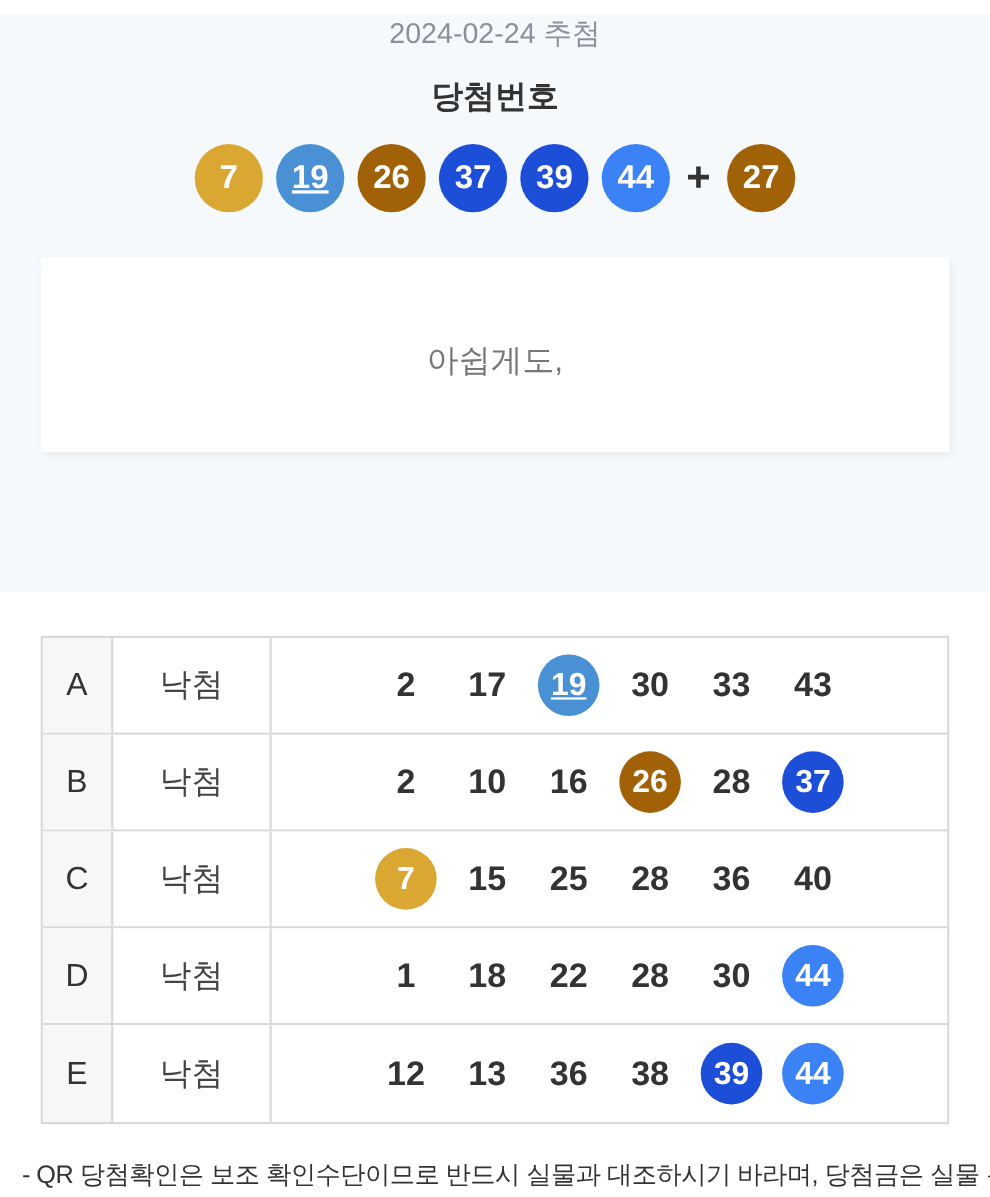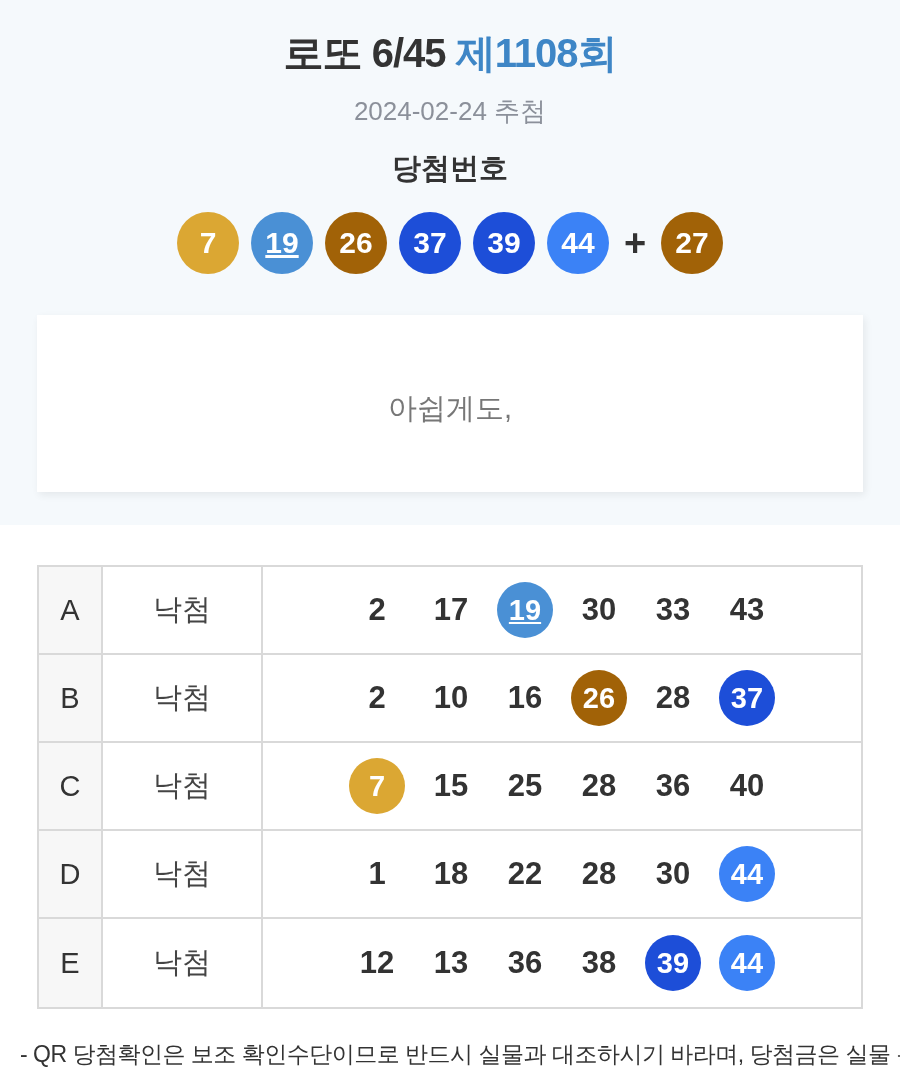--- a/index.html
+++ b/index.html
@@ -101,21 +101,21 @@
   .t-row:last-child { border-bottom: none; }
   .t-label {
     width: 64px;
     background: #f7f7f7;
     border-right: 2px solid #d9d9d9;
     display: flex; align-items: center; justify-content: center;
     font-size: 29px;
     color: #333;
   }
   .t-status {
-    width: 160px;
+    width: 144px;
     border-right: 2px solid #d9d9d9;
     display: flex; align-items: center; justify-content: center;
     font-size: 29px;
     color: #444;
   }
   .t-nums {
     flex: 1;
     display: flex;
     align-items: center;
     justify-content: center;
@@ -147,21 +147,20 @@
     overflow: hidden;
   }
 </style>
 </head>
 <body>
 
 <div class="page">
 
   <div class="top-section">
 
-    <h1 class="title"><span>로또 6/45</span>&nbsp;<span class="round">제1108회</span></h1>
 
     <div class="draw-date">2024-02-24 추첨</div>
 
     <div class="win-label">당첨번호</div>
 
     <div class="balls-row">
       <div class="ball" data-color="yellow">7</div>
       <div class="ball" data-color="blue">19</div>
       <div class="ball" data-color="red">26</div>
       <div class="ball" data-color="gray">37</div>

